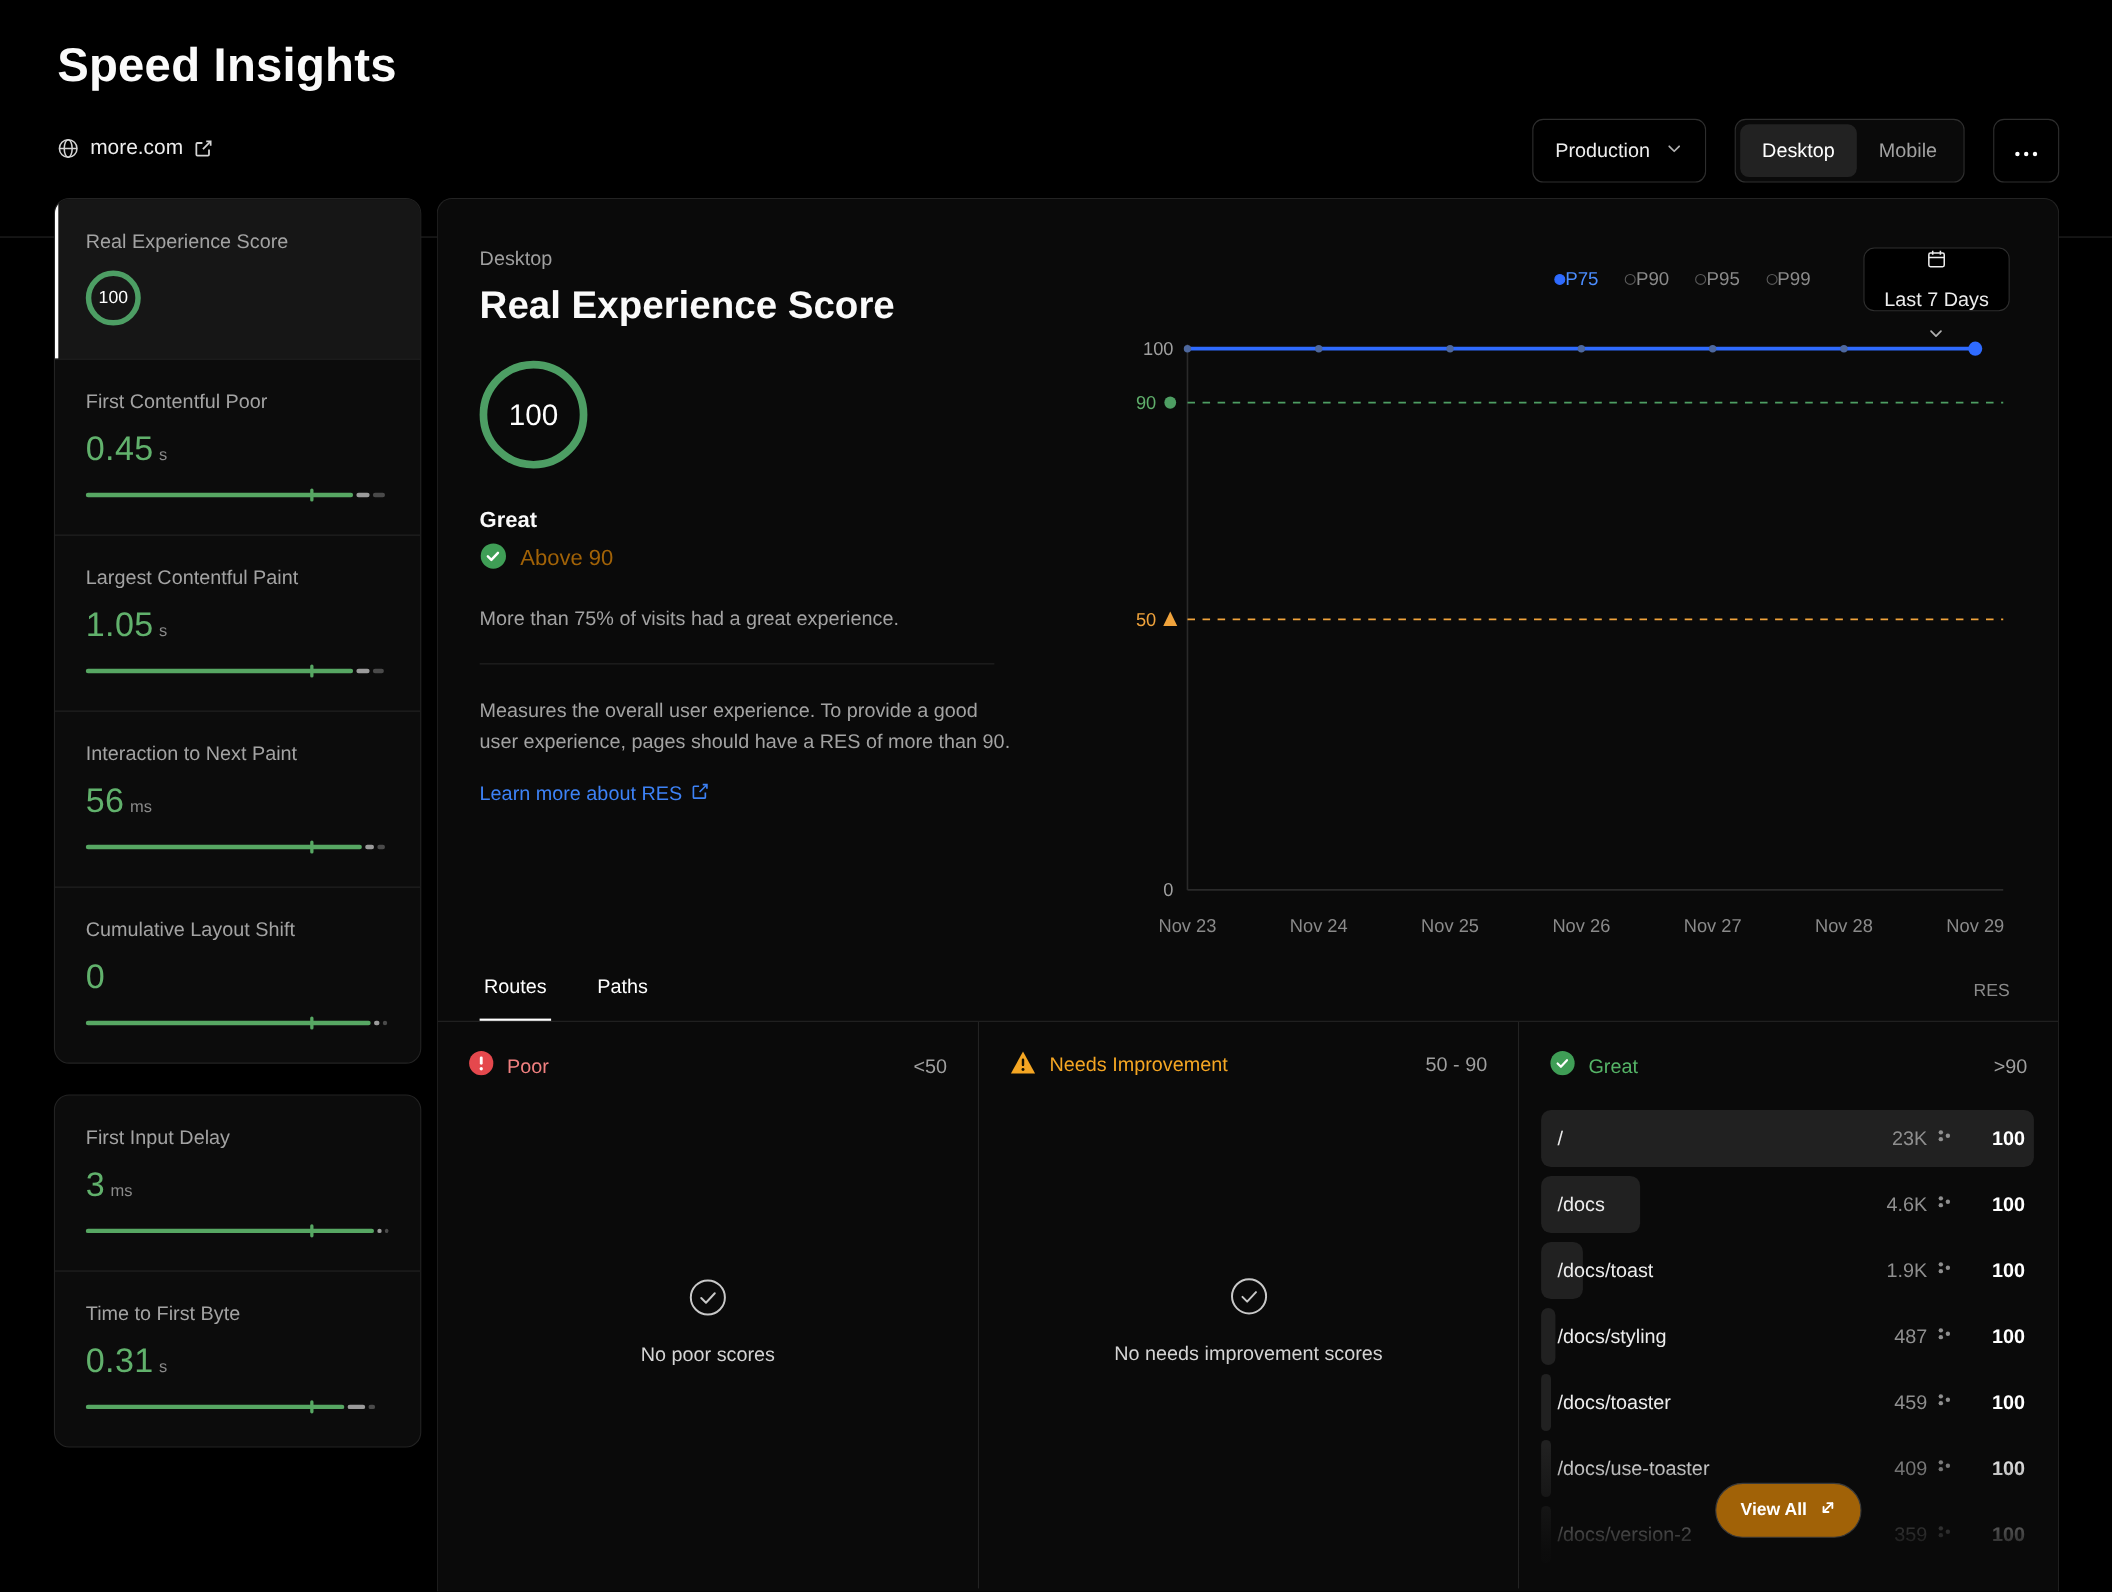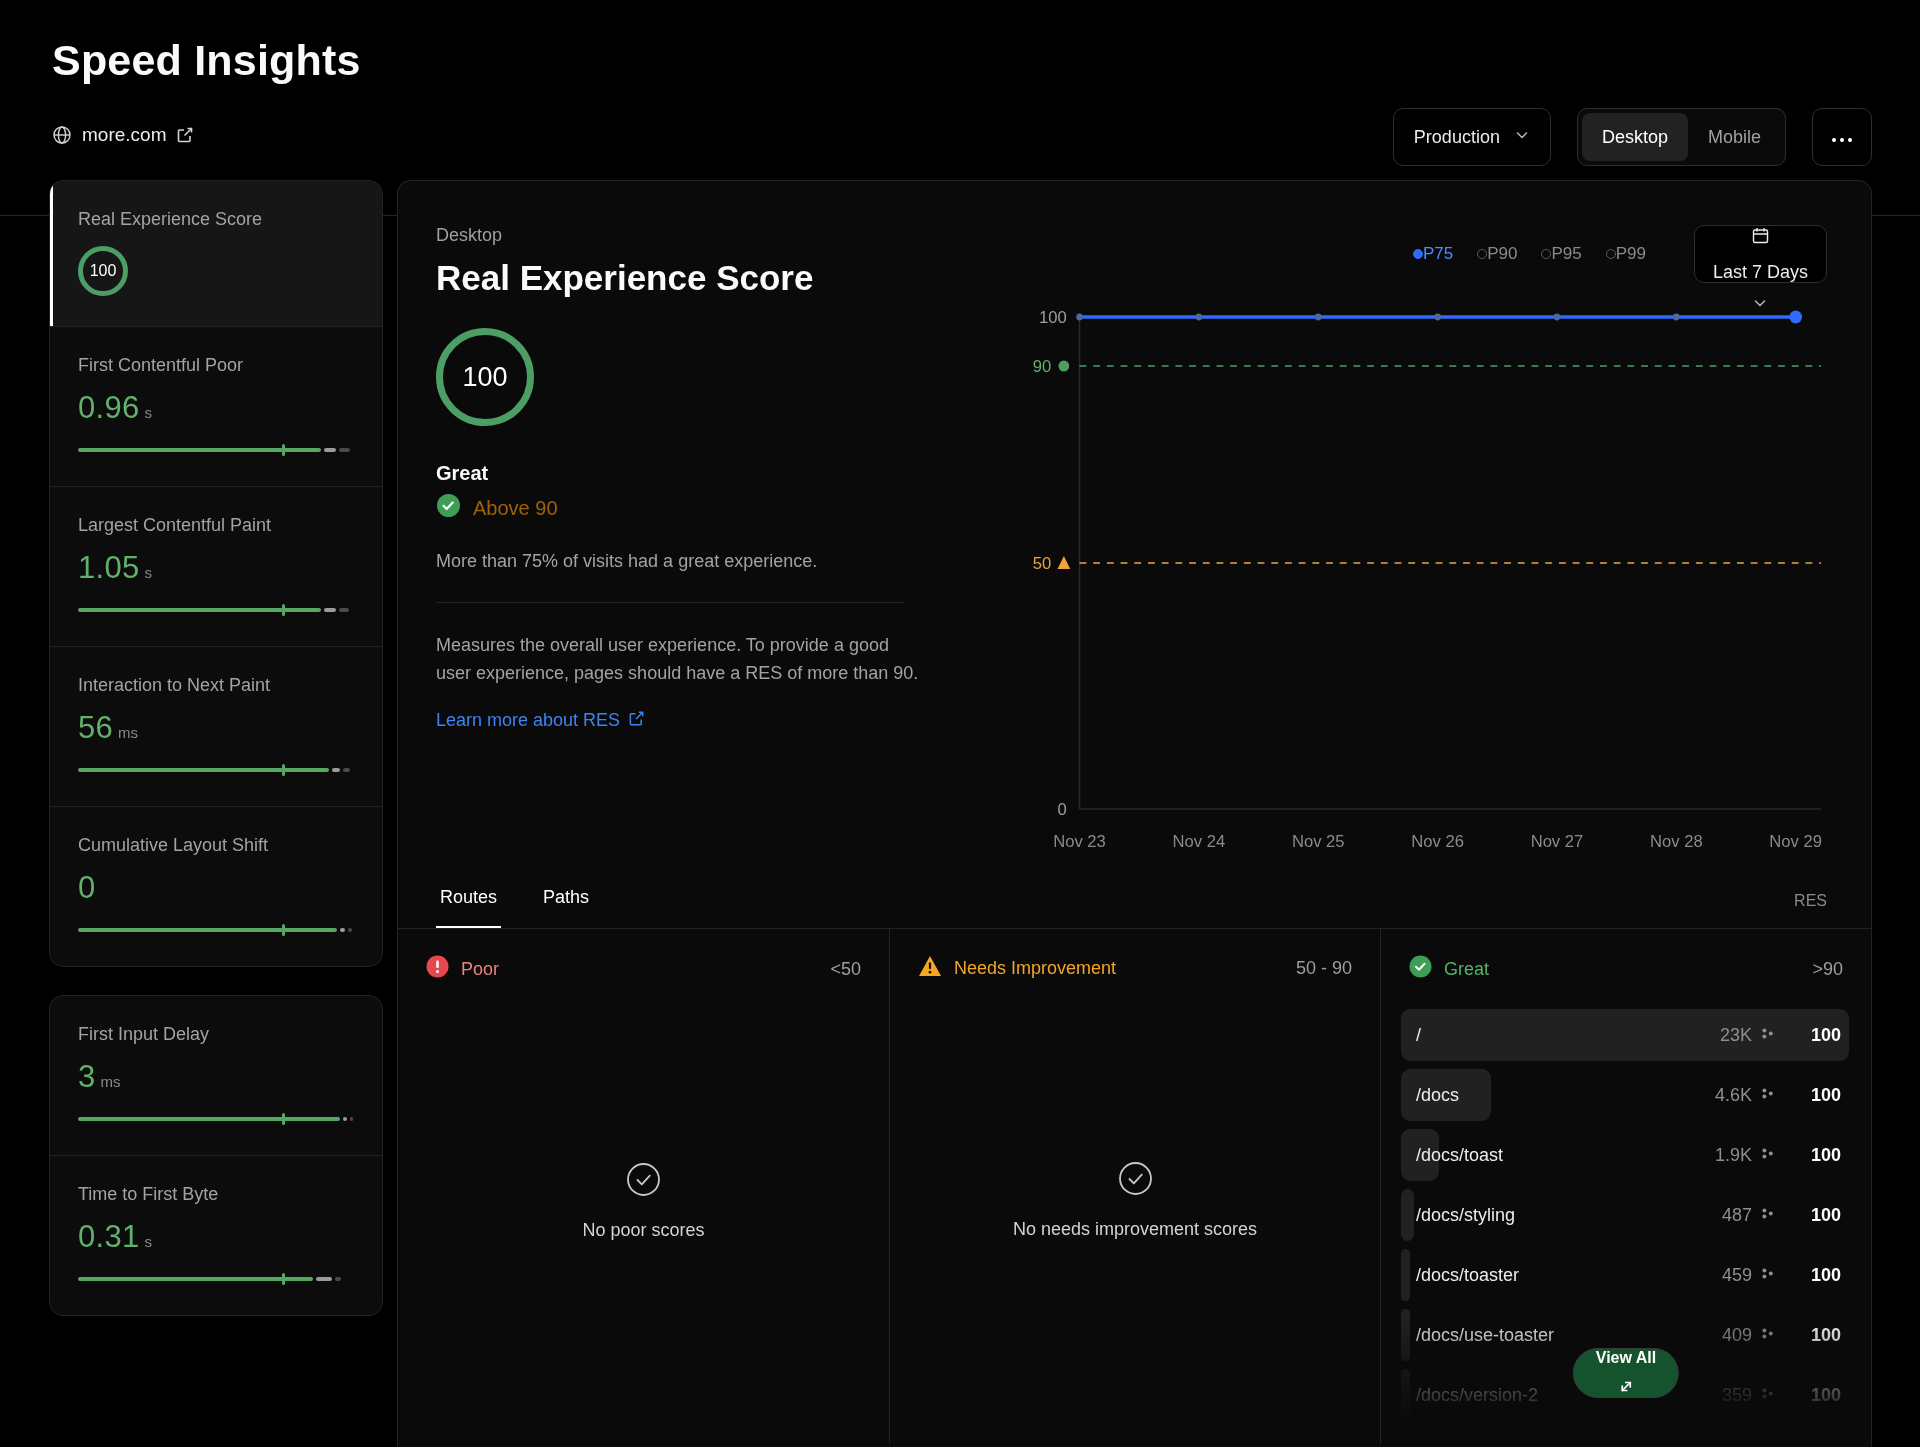--- a/index.html
+++ b/index.html
@@ -93,22 +93,22 @@
   .route-row { position:relative; height:60px; display:flex; align-items:center; cursor:pointer; }
   .row-bar { position:absolute; left:0; top:4px; bottom:4px; background:#212121; border-radius:9px; }
   .route-name { position:relative; z-index:1; margin-left:15px; font-size:18px; color:#ededed; }
   .row-right { position:relative; z-index:1; margin-left:auto; display:flex; align-items:center; gap:9px; }
   .route-views { font-size:18px; color:#8f8f8f; }
   .route-score { width:58px; text-align:right; font-size:18px; font-weight:700; color:#fff; margin-right:8px; }
   .list-fade { position:absolute; left:0; right:0; bottom:0; height:130px; z-index:2;
                background:linear-gradient(to bottom, rgba(10,10,10,0), rgba(10,10,10,.92) 75%, #0a0a0a); pointer-events:none; }
   .view-all-btn { position:absolute; z-index:3; left:50%; transform:translateX(-50%); bottom:46px;
                   display:flex; align-items:center; gap:12px; height:50px; padding:0 22px;
-                  background:#14532d; border:1px solid #3a3a3a; border-radius:25px;
-                  font-size:16px; font-weight:700; color:#fff; cursor:pointer;flex-direction:column; }
+                  background:#a16207; border:1px solid #3a3a3a; border-radius:25px;
+                  font-size:16px; font-weight:700; color:#fff; cursor:pointer; }
 </style>
 </head>
 <body>
 
 <div class="page">
   <div class="top-divider"></div>
 
   <header>
     <div class="page-title">Speed Insights</div>
     <div class="domain-row">
@@ -161,21 +161,21 @@
         <div class="metric-card active">
           <div class="metric-title">Real Experience Score</div>
           <div class="ring-sm">
             <span>100</span>
           </div>
         </div>
 
         <div class="metric-card">
           <div class="metric-title">First Contentful Poor</div>
           <div class="metric-value-row">
-            <span class="metric-value">0.96</span>
+            <span class="metric-value">0.45</span>
             <span class="metric-unit">s</span>
           </div>
           <div class="dist-bar">
             <div class="dist-track">
                 <div class="seg seg-good" style="width: 88%;"></div>
                 <div class="seg seg-mid" style="width: 4.5%;"></div>
                 <div class="seg seg-poor" style="width: 4%;"></div>
               </div>
             <div class="bar-tick" style="left: 74%;"></div>
           </div>

